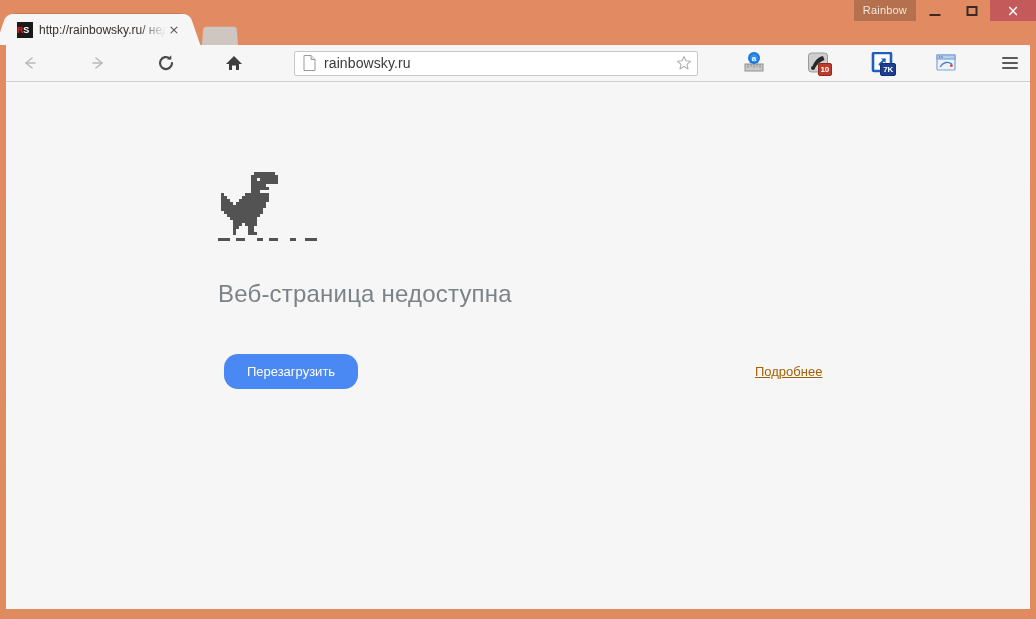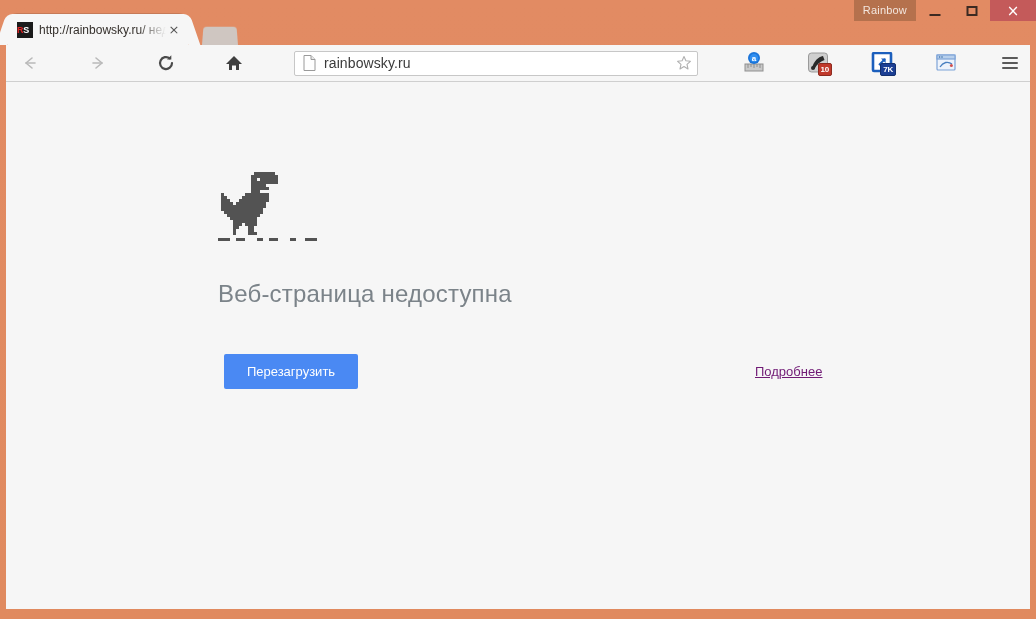--- a/index.html
+++ b/index.html
@@ -262,31 +262,31 @@
     position: relative;
     width: 640px;
     height: 36px;
   }
   #reload-btn {
     position: absolute;
     left: 6px; top: 0;
     width: 134px; height: 35px;
     background: #4a89f3;
     border: none;
-    border-radius: 2px;
+    border-radius: 14px;
     color: #ffffff;
     font-size: 13px;
     font-family: "Liberation Sans", sans-serif;
     cursor: pointer;
   }
   #details-link {
     position: absolute;
     left: 537px; top: 10px;
     font-size: 13px;
-    color: #701a75;
+    color: #a16207;
     text-decoration: underline;
     cursor: pointer;
   }
 </style>
 </head>
 <body>
 
 <div id="window">
 
   <div id="titlebar">

